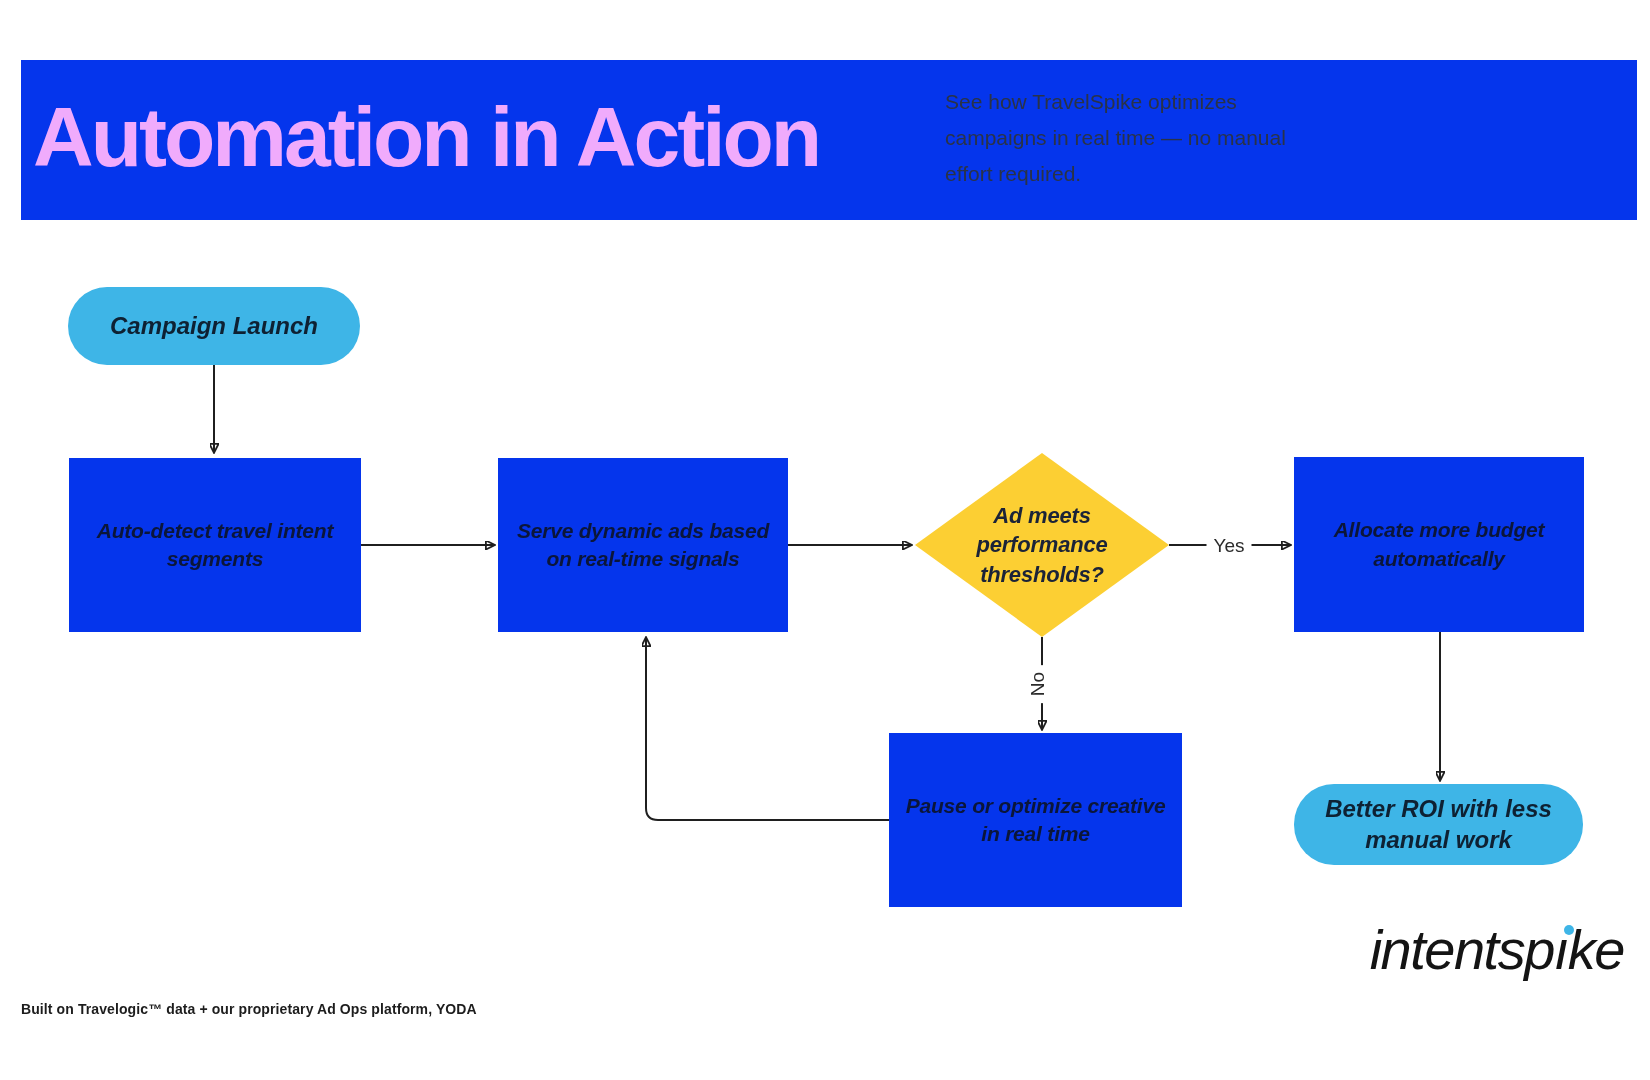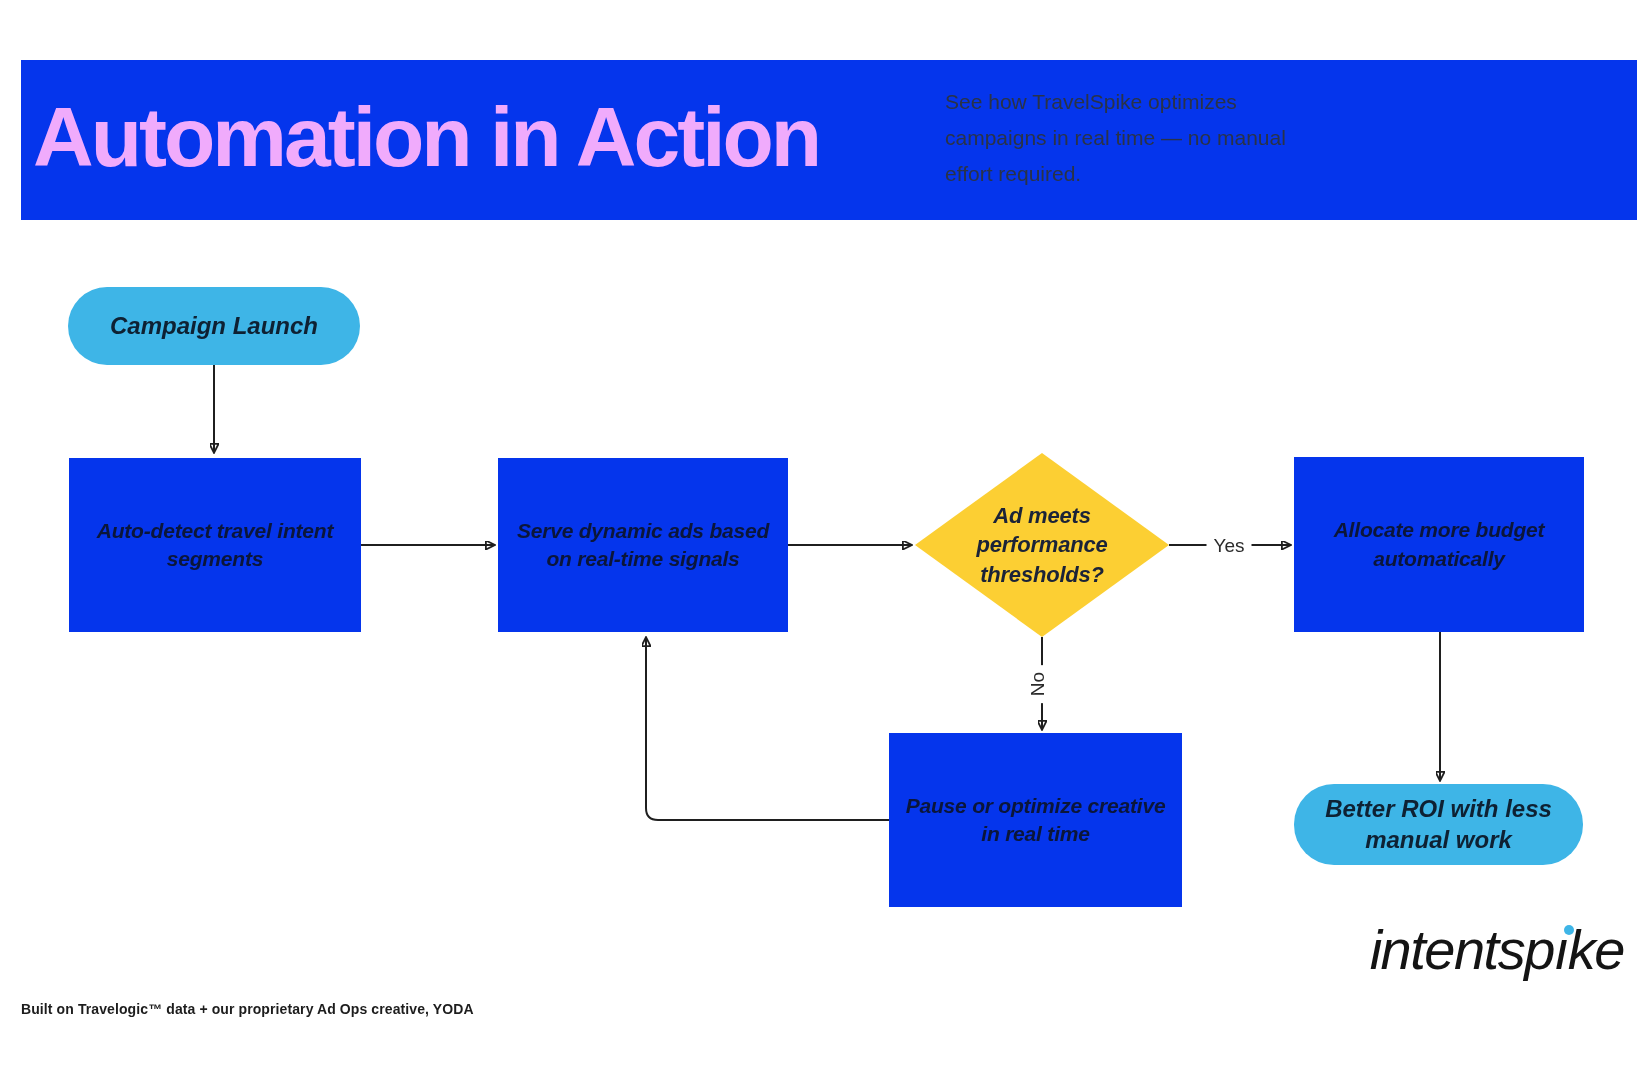--- a/index.html
+++ b/index.html
@@ -136,19 +136,19 @@
   <div class="node terminator n-end">
     <span>Better ROI with less
 manual work</span>
   </div>
 
   <div class="node process n-pause">
     <span>Pause or optimize creative
 in real time</span>
   </div>
 
-  <div class="footer-note">Built on Travelogic™ data + our proprietary Ad Ops creative, YODA</div>
+  <div class="footer-note">Built on Travelogic™ data + our proprietary Ad Ops platform, YODA</div>
 
   <div class="logo">
     <span class="logo-travel">intent</span><span class="logo-spike"><span>sp</span><span class="logo-i"><span>ı</span><span class="logo-idot"></span></span><span>ke</span></span>
   </div>
 
 </div>
 
 </body></html>

